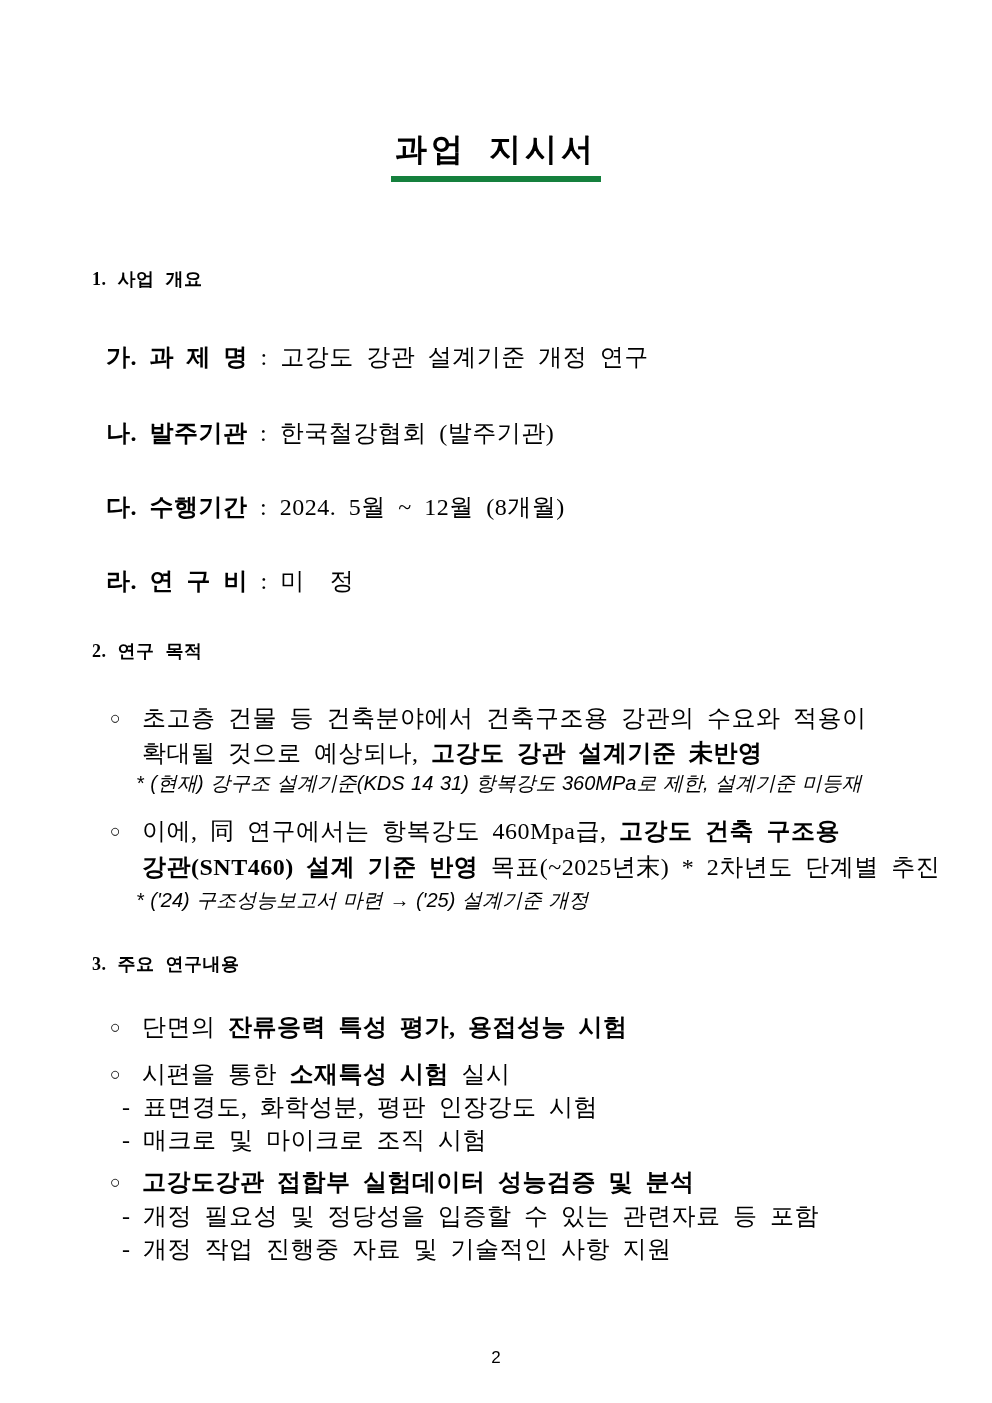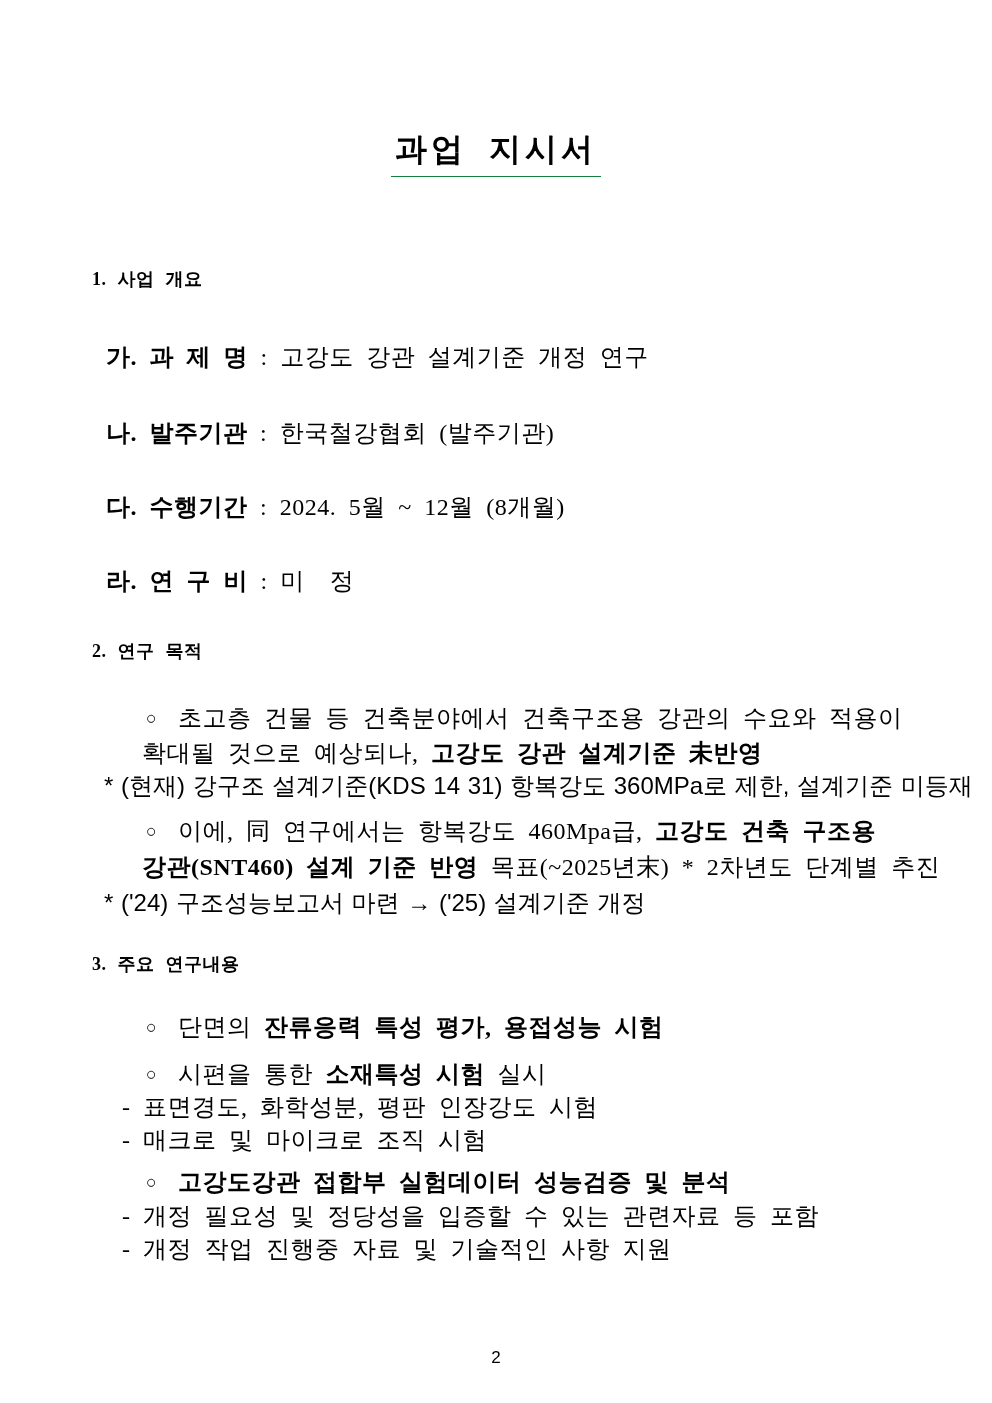--- a/index.html
+++ b/index.html
@@ -30,44 +30,45 @@
     left: 0;
     width: 100%;
     text-align: center;
   }
   .title {
     display: inline-block;
     font-size: 32px;
     font-weight: bold;
     letter-spacing: 4px;
     word-spacing: 10px;
-    border-bottom: 1px solid #15803d;
+    border-bottom: 6px solid #15803d;
     padding: 0 4px 4px 4px;
   }
   .h {
     left: 92px;
     font-size: 18px;
     font-weight: bold;
   }
   .item { left: 106px; }
   .b { font-weight: bold; }
-  .bullet { left: 110px; margin-left: 36px; }
+  .bullet { left: 110px; }
   .cont { left: 142px; }
   .marker {
     display: inline-block;
     width: 32px;
     font-size: 18px;
     vertical-align: 2px;
   }
   .note {
-    left: 104px;
+    left: 136px;
     font-family: "Liberation Sans", "DejaVu Sans", sans-serif;
-    font-size: 24px;
+    font-size: 20px;
     word-spacing: 1px;
     letter-spacing: 0px;
+    font-style: italic;
   }
   .dash { left: 122px; }
   .pagenum {
     position: absolute;
     top: 1348px;
     left: 0;
     width: 100%;
     text-align: center;
     font-family: "Liberation Sans", "DejaVu Sans", sans-serif;
     font-size: 17px;

